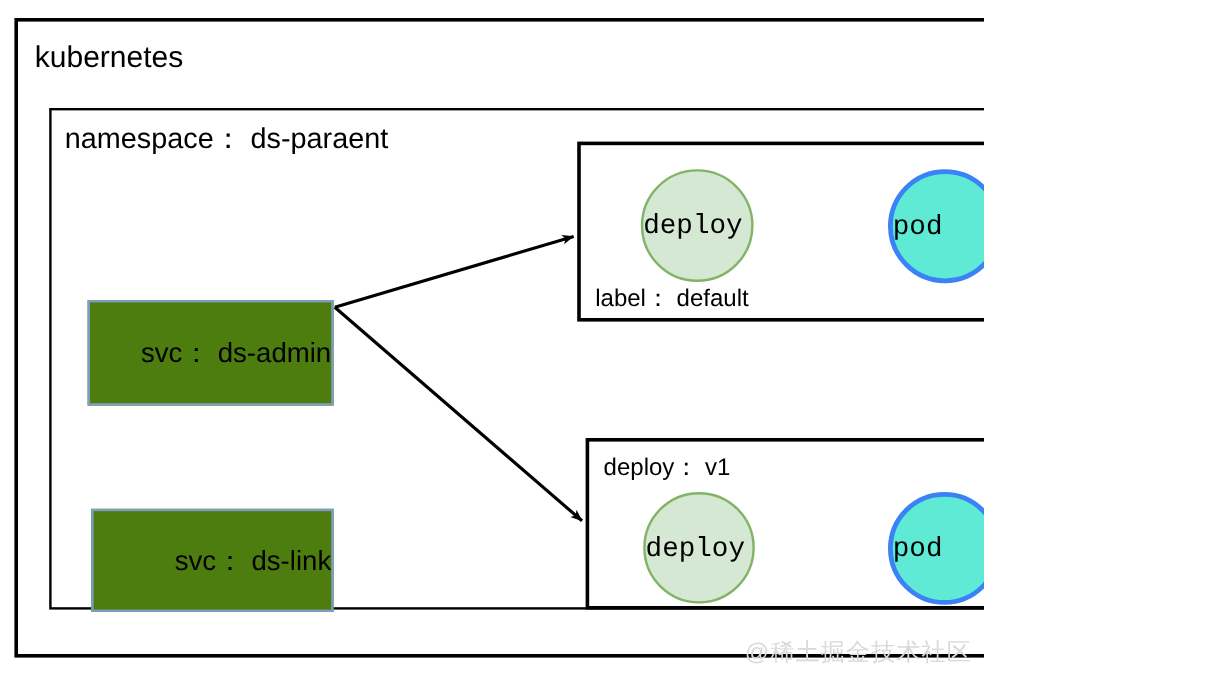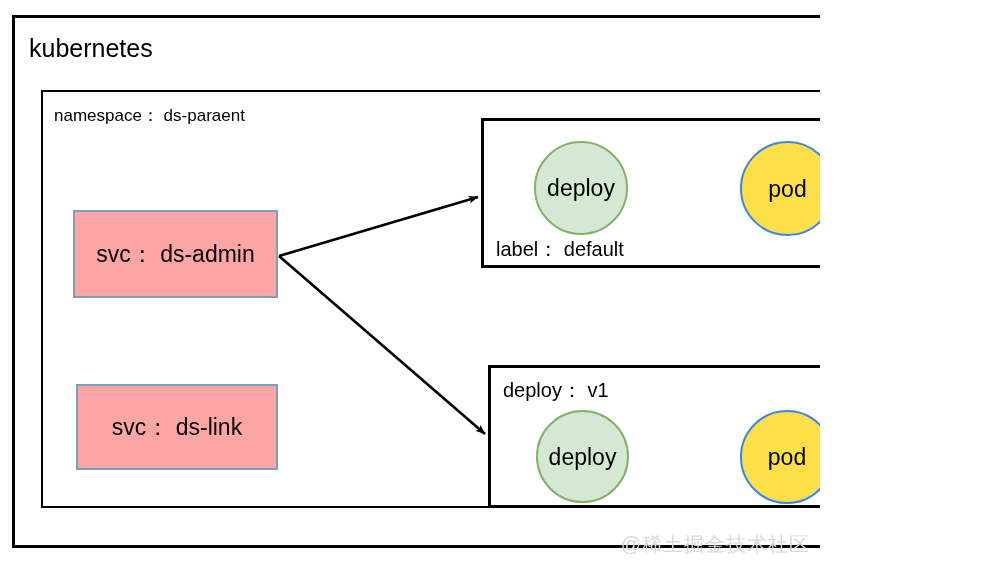--- a/index.html
+++ b/index.html
@@ -45,32 +45,33 @@
     left: 41px;
     top: 90px;
     width: 870px;
     height: 418px;
     border: 2px solid #000000;
     background: transparent;
   }
   .title-namespace {
     left: 54px;
     top: 101px;
-    font-size: 17px;
+    font-size: 24px;
     line-height: 30px;
     white-space: nowrap;
   }
 
   
   .svc-box {
-    background: #fca5a5;
+    background: #4d7c0f;
     border: 2px solid #7d9ec0;
     display: flex;
     align-items: center;
-    justify-content: center;
+    justify-content: flex-end;
+    margin-top: 40px;
   }
   .svc-label {
     font-size: 23px;
     line-height: 27px;
     white-space: nowrap;
   }
   .svc-admin { left: 73px; top: 210px; width: 205px; height: 88px; }
   .svc-link  { left: 76px; top: 384px; width: 202px; height: 86px; }
 
   
@@ -87,34 +88,35 @@
     white-space: nowrap;
   }
   .group-label-top    { left: 496px; top: 235px; }
   .group-label-bottom { left: 503px; top: 376px; }
 
   
   .circle {
     border-radius: 50%;
     display: flex;
     align-items: center;
-    justify-content: center;
+    justify-content: flex-start;
+    font-family: Liberation Mono, monospace;
   }
   .circle-text {
     font-size: 23px;
     line-height: 26px;
     white-space: nowrap;
   }
   .circle-deploy {
     background: #d5e8d4;
     border: 2px solid #82b366;
   }
   .circle-pod {
-    background: #fde047;
-    border: 2px solid #3b82f6;
+    background: #5eead4;
+    border: 4px solid #3b82f6;
   }
   .deploy-top { left: 534px; top: 141px; width: 94px; height: 94px; }
   .pod-top    { left: 740px; top: 141px; width: 95px; height: 95px; }
   .deploy-bot { left: 536px; top: 410px; width: 93px; height: 93px; }
   .pod-bot    { left: 740px; top: 410px; width: 94px; height: 94px; }
 
   
   .arrows {
     left: 0;
     top: 0;

